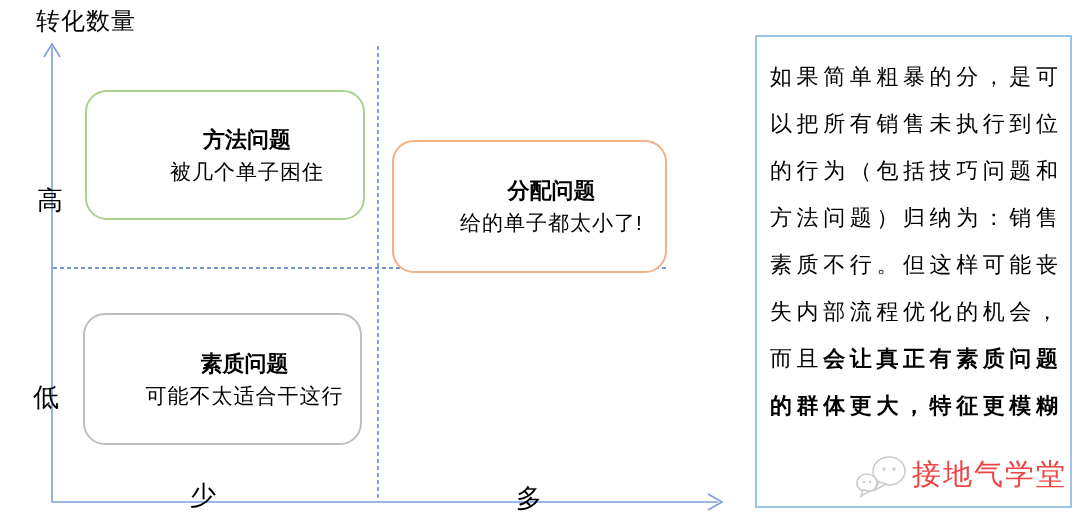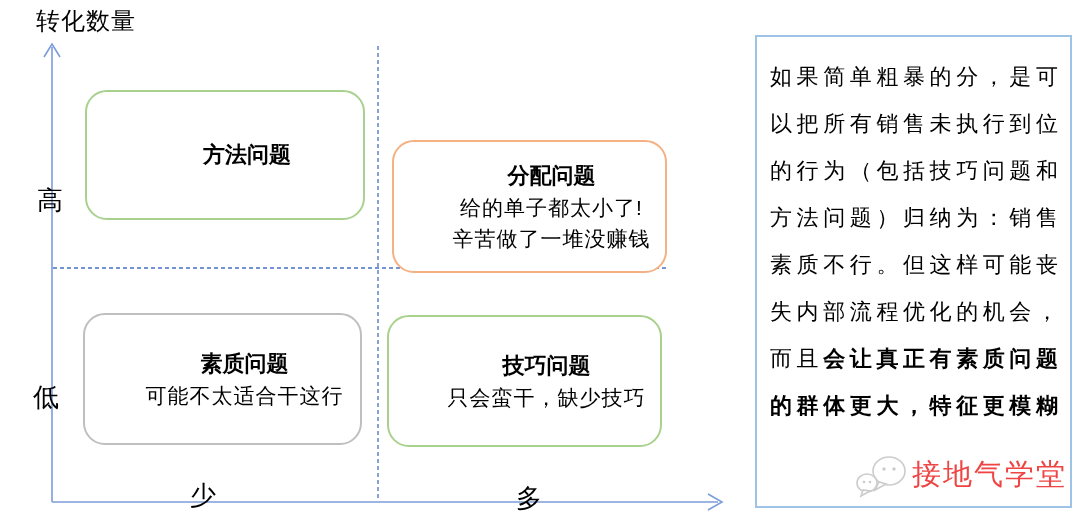--- a/index.html
+++ b/index.html
@@ -63,37 +63,33 @@
 
   <div class="axis-label y-label">转化数量</div>
 
   <div class="tick tick-high">高</div>
   <div class="tick tick-low">低</div>
   <div class="tick tick-few">少</div>
   <div class="tick tick-many">多</div>
 
   <div class="qbox qbox-tl" style="border-color: rgb(169, 209, 142);">
     <div class="qtitle">方法问题</div>
+    <div class="qline">被几个单子困住</div>
   </div>
 
   <div class="qbox qbox-tr" style="border-color: rgb(244, 177, 131);">
     <div class="qtitle">分配问题</div>
     <div class="qline">给的单子都太小了!</div>
-    <div class="qline">辛苦做了一堆没赚钱</div>
   </div>
 
   <div class="qbox qbox-bl" style="border-color: rgb(191, 191, 191); justify-content: center;">
     <div class="qtitle">素质问题</div>
     <div class="qline">可能不太适合干这行</div>
   </div>
 
-  <div class="qbox qbox-br" style="border-color: rgb(169, 209, 142);">
-    <div class="qtitle">技巧问题</div>
-    <div class="qline">只会蛮干，缺少技巧</div>
-  </div>
 
   <div class="panel" style="border-color: rgb(157, 195, 230);">
     <div class="panel-text" id="panel-text">
         <div class="pline">
           <span>如</span>
           <span>果</span>
           <span>简</span>
           <span>单</span>
           <span>粗</span>
           <span>暴</span>

